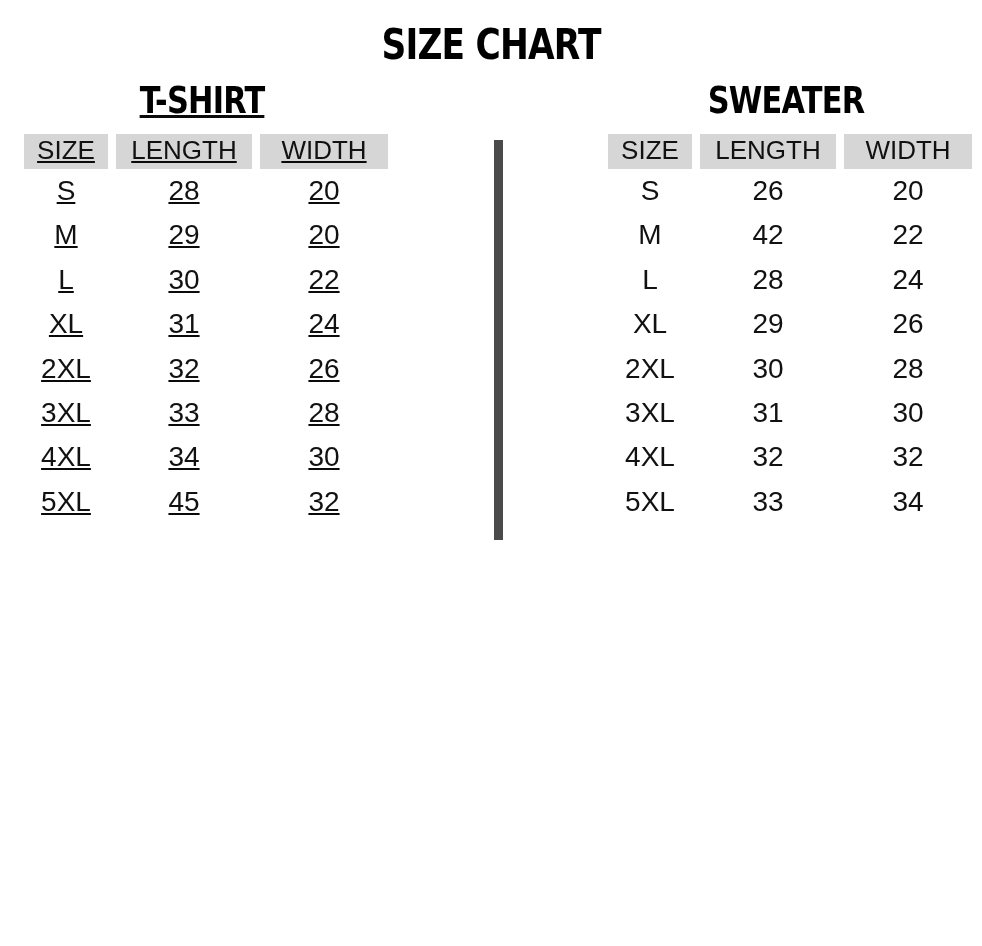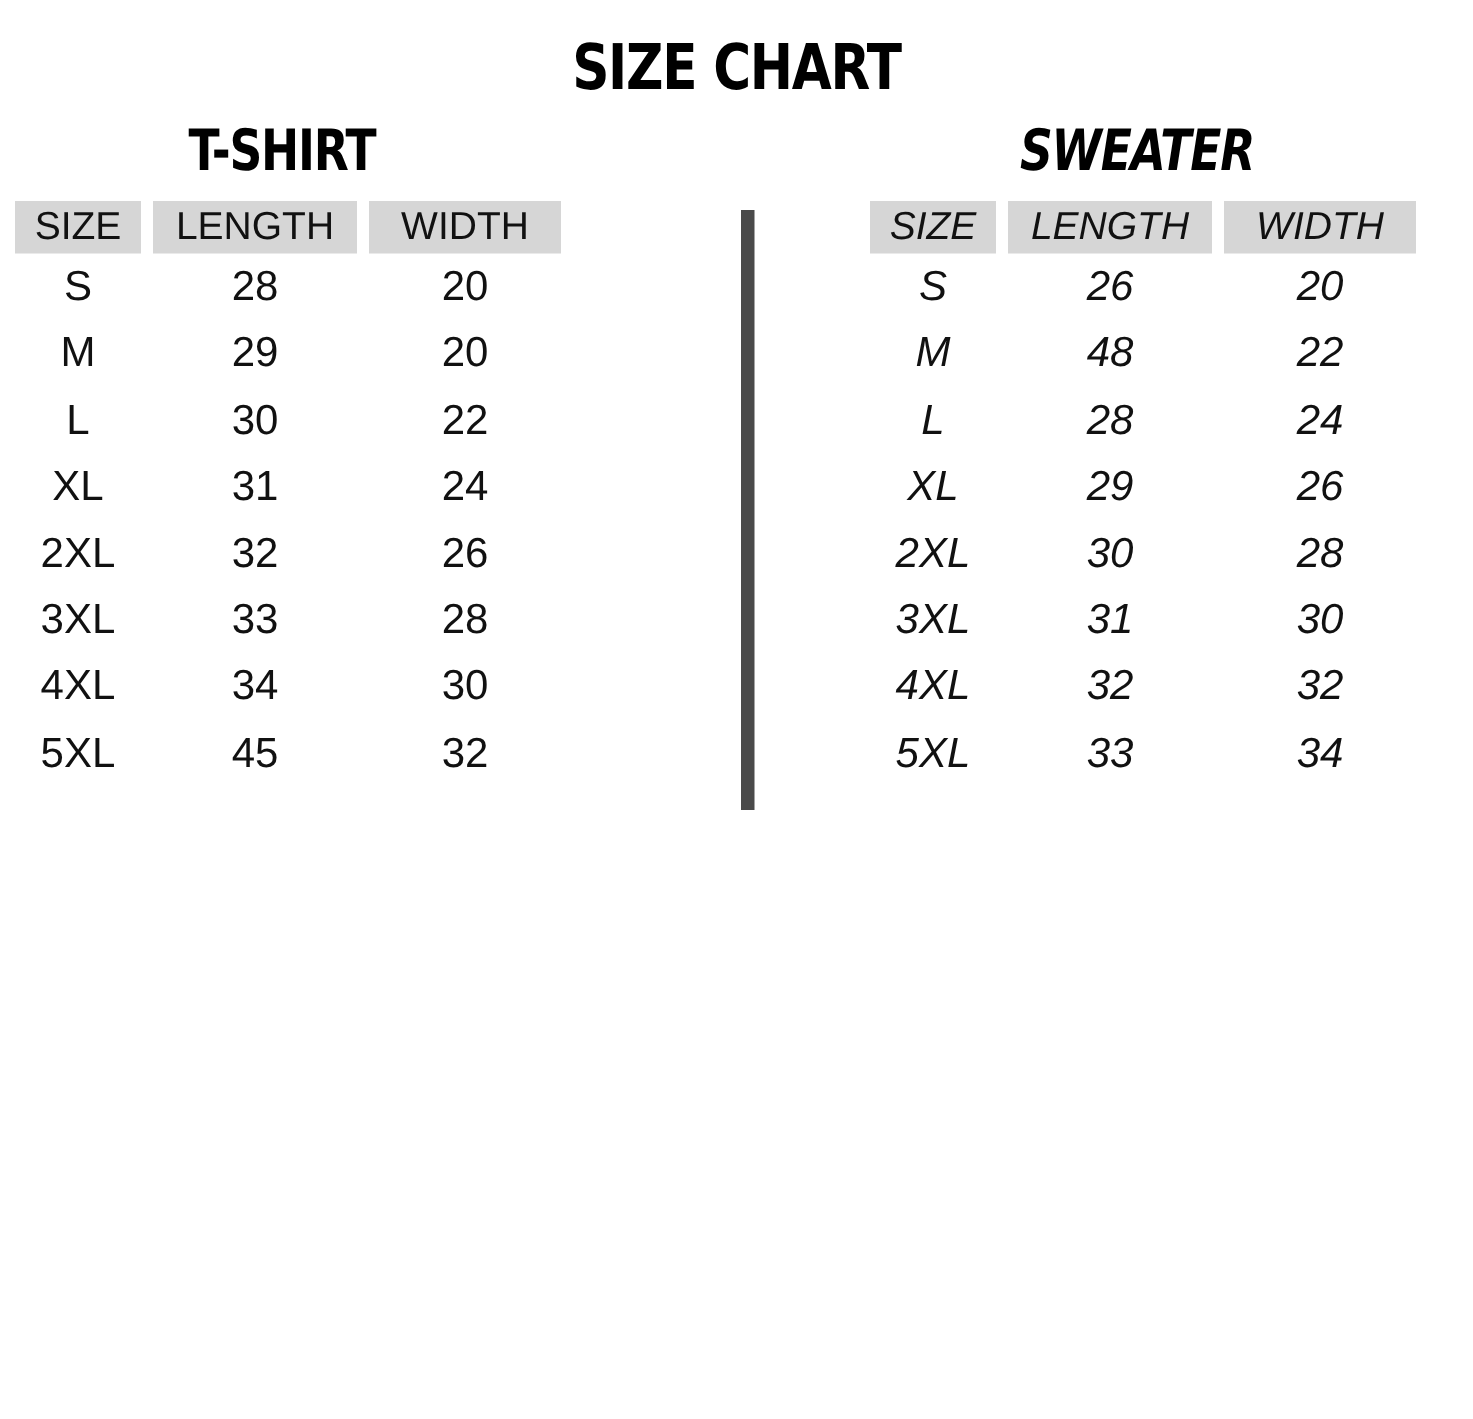--- a/index.html
+++ b/index.html
@@ -28,22 +28,22 @@
     letter-spacing: -1px;
     transform: scaleX(0.82);
     transform-origin: center top;
     color: #000;
   }
 
   .table-block {
     position: absolute;
     top: 80px;
   }
-  #tshirt-block { left: 2px; width: 372px; }
-  #sweater-block { left: 572px; width: 372px; font-style: italic; }
+  #tshirt-block { left: 16px; width: 372px; text-decoration: underline; }
+  #sweater-block { left: 600px; width: 372px; }
 
   .table-title {
     text-align: center;
     font-family: "DejaVu Sans", sans-serif;
     font-weight: 900;
     font-size: 38px;
     letter-spacing: -1px;
     transform: scaleX(0.8);
     color: #000;
     margin: 0 0 12px 0;
@@ -162,21 +162,21 @@
       </tr>
     </thead>
     <tbody>
       <tr>
         <td>S</td>
         <td>26</td>
         <td>20</td>
       </tr>
       <tr>
         <td>M</td>
-        <td>48</td>
+        <td>42</td>
         <td>22</td>
       </tr>
       <tr>
         <td>L</td>
         <td>28</td>
         <td>24</td>
       </tr>
       <tr>
         <td>XL</td>
         <td>29</td>

